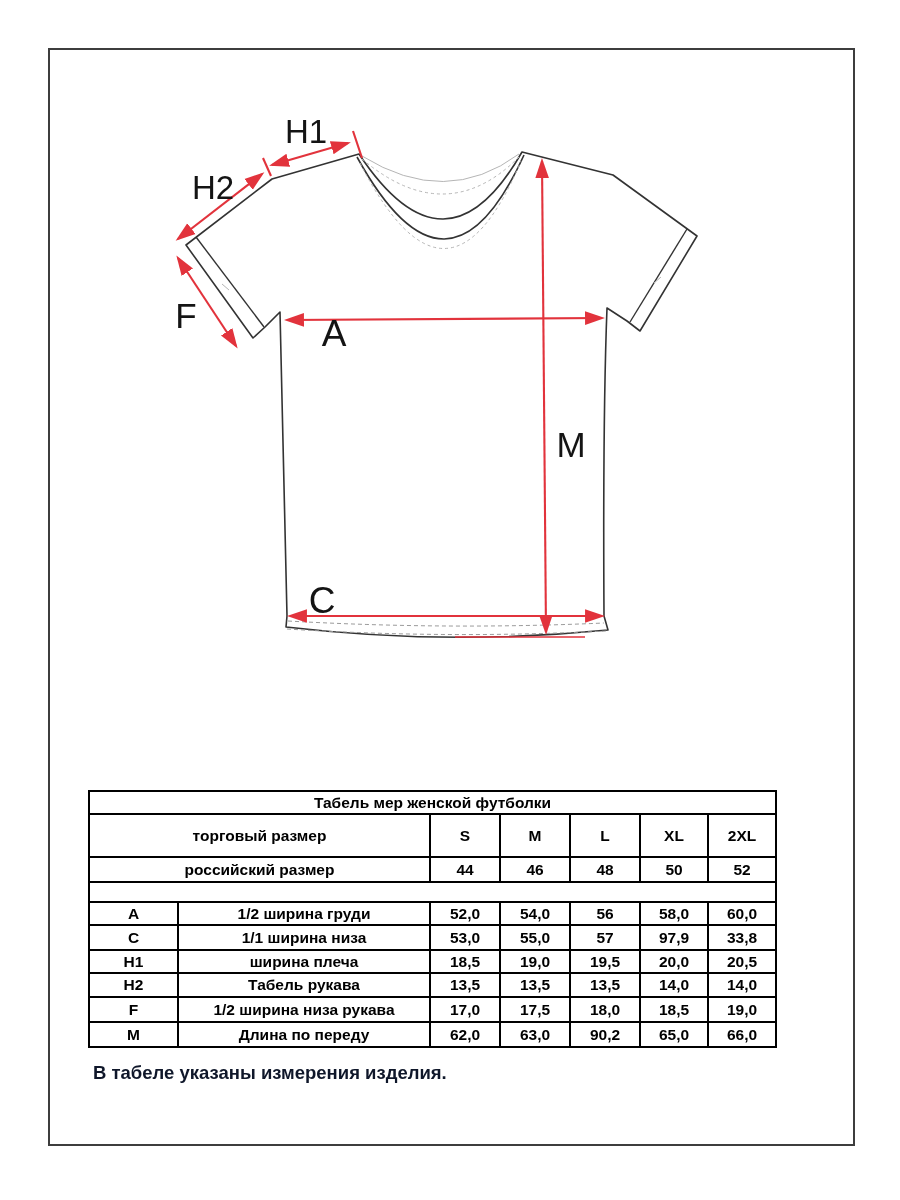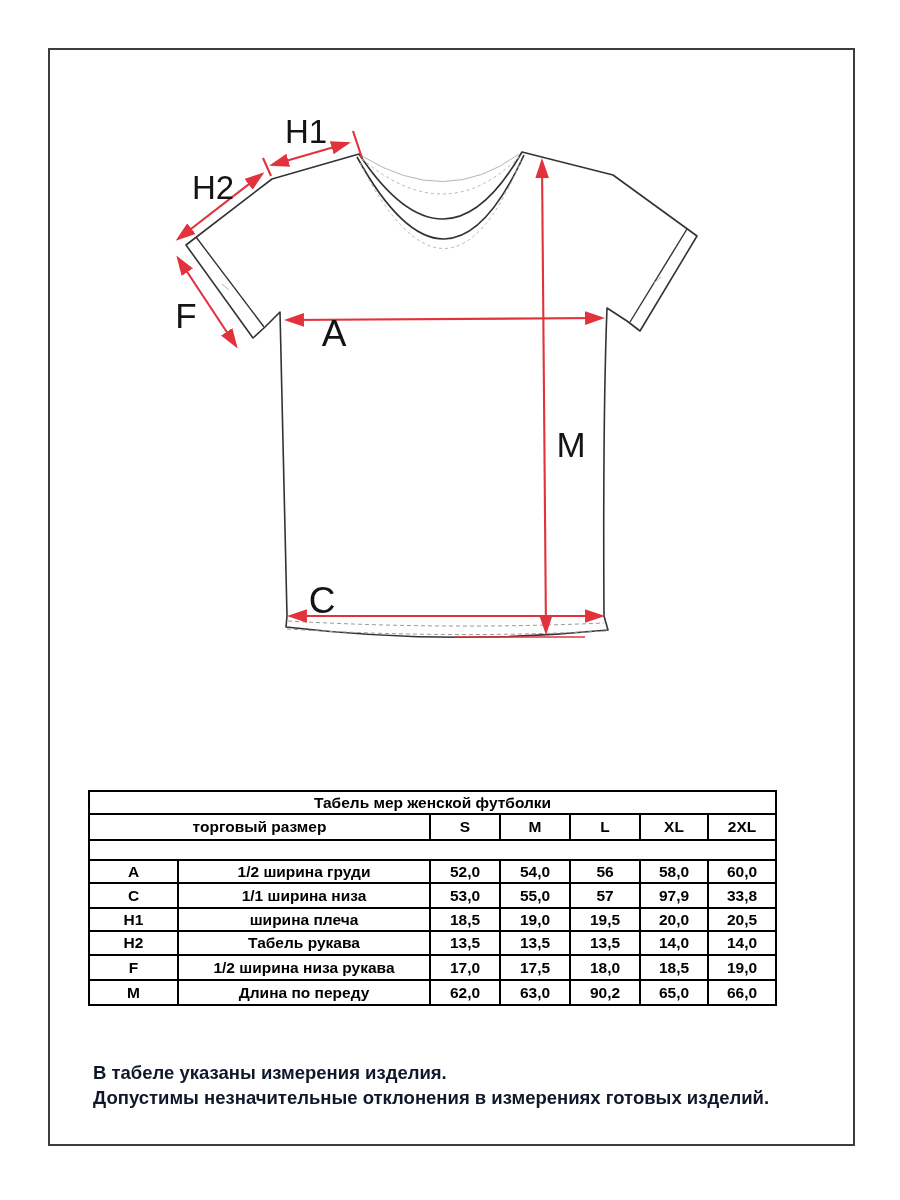--- a/index.html
+++ b/index.html
@@ -100,27 +100,35 @@
     <col style="width:70px">
       <col style="width:70px">
       <col style="width:70px">
     <col style="width:68px">
       <col style="width:68px">
   </colgroup>
   <tbody>
     <tr style="height:23px">
       <td colspan="7">Табель мер женской футболки</td>
     </tr>
-    <tr style="height:26px">
+    <tr style="height:43px">
       <td colspan="2">торговый размер</td>
       <td>S</td>
       <td>M</td>
       <td>L</td>
       <td>XL</td>
       <td>2XL</td>
+    </tr>
+    <tr style="height:25px">
+      <td colspan="2">российский размер</td>
+      <td>44</td>
+      <td>46</td>
+      <td>48</td>
+      <td>50</td>
+      <td>52</td>
     </tr>
     <tr style="height:20px">
       <td colspan="7"></td>
     </tr>
     <tr style="height:23px">
       <td>A</td>
       <td>1/2 ширина груди</td>
       <td>52,0</td>
       <td>54,0</td>
       <td>56</td>
@@ -170,14 +178,13 @@
       <td>63,0</td>
       <td>90,2</td>
       <td>65,0</td>
       <td>66,0</td>
     </tr>
   </tbody>
 </table>
 
 <div class="notes">
   <div>В табеле указаны измерения изделия.</div>
-  <div>Допустимы незначительные отклонения в измерениях готовых изделий.</div>
 </div>
 
 </body></html>

